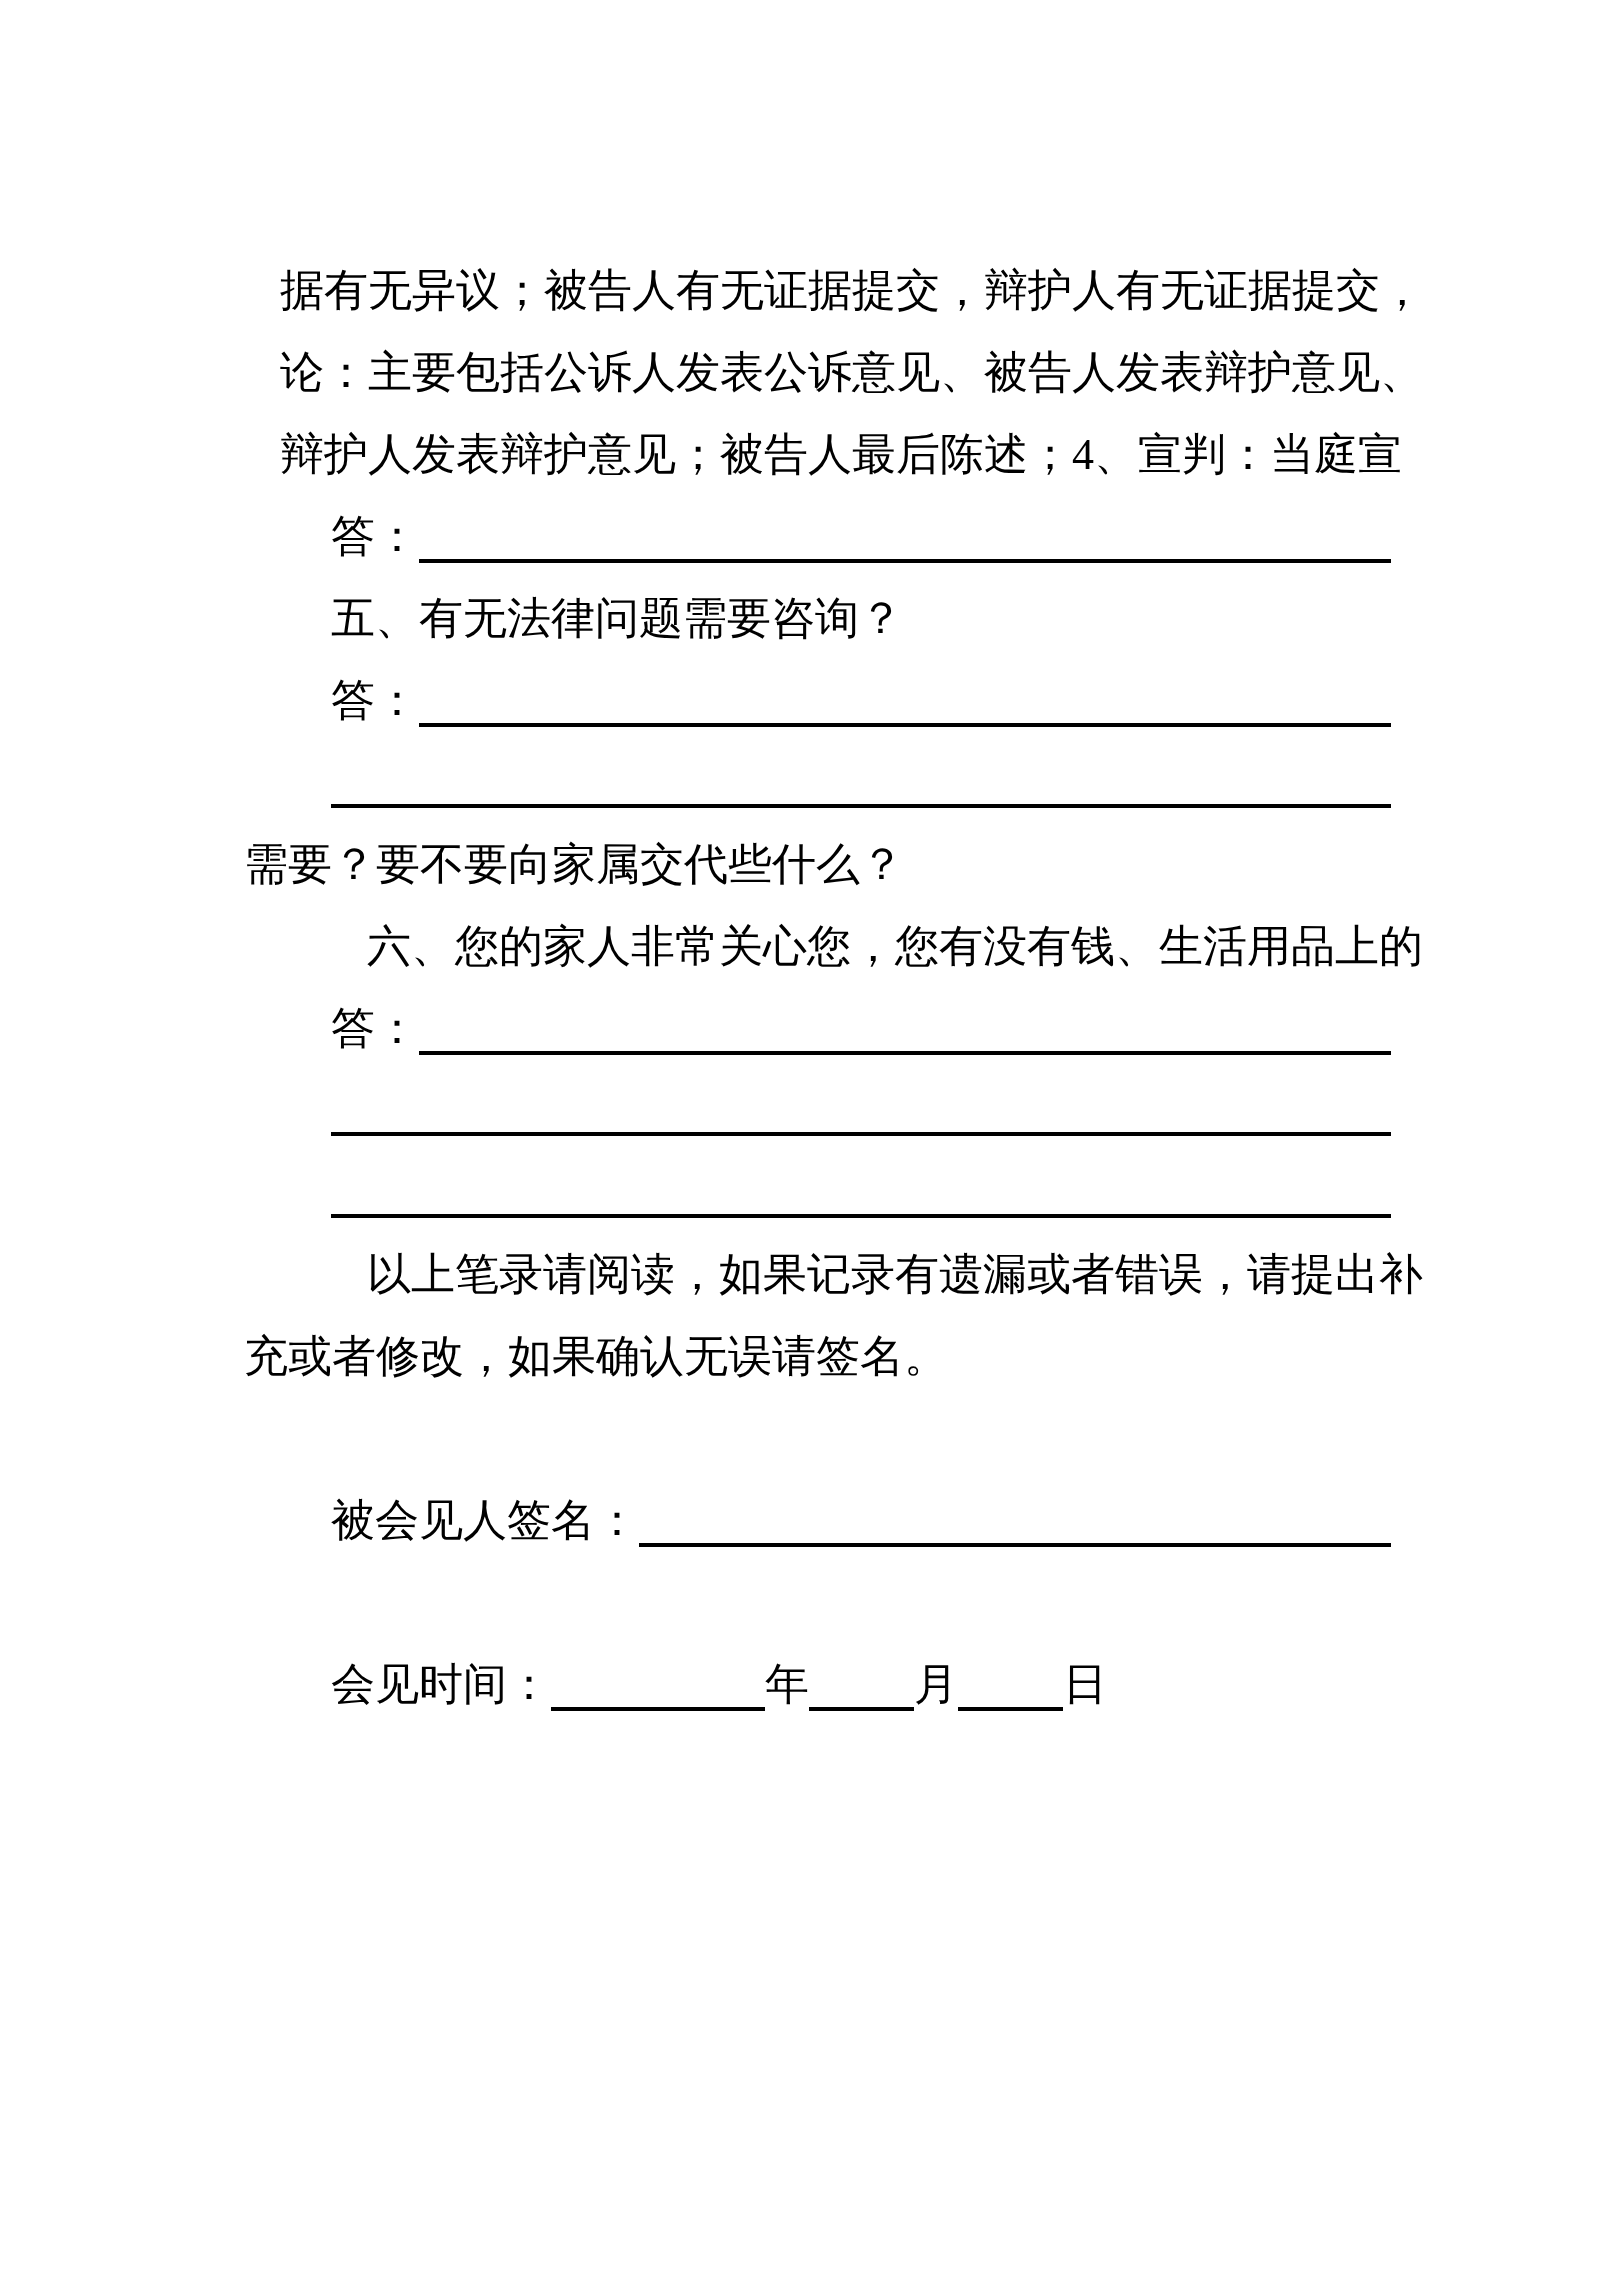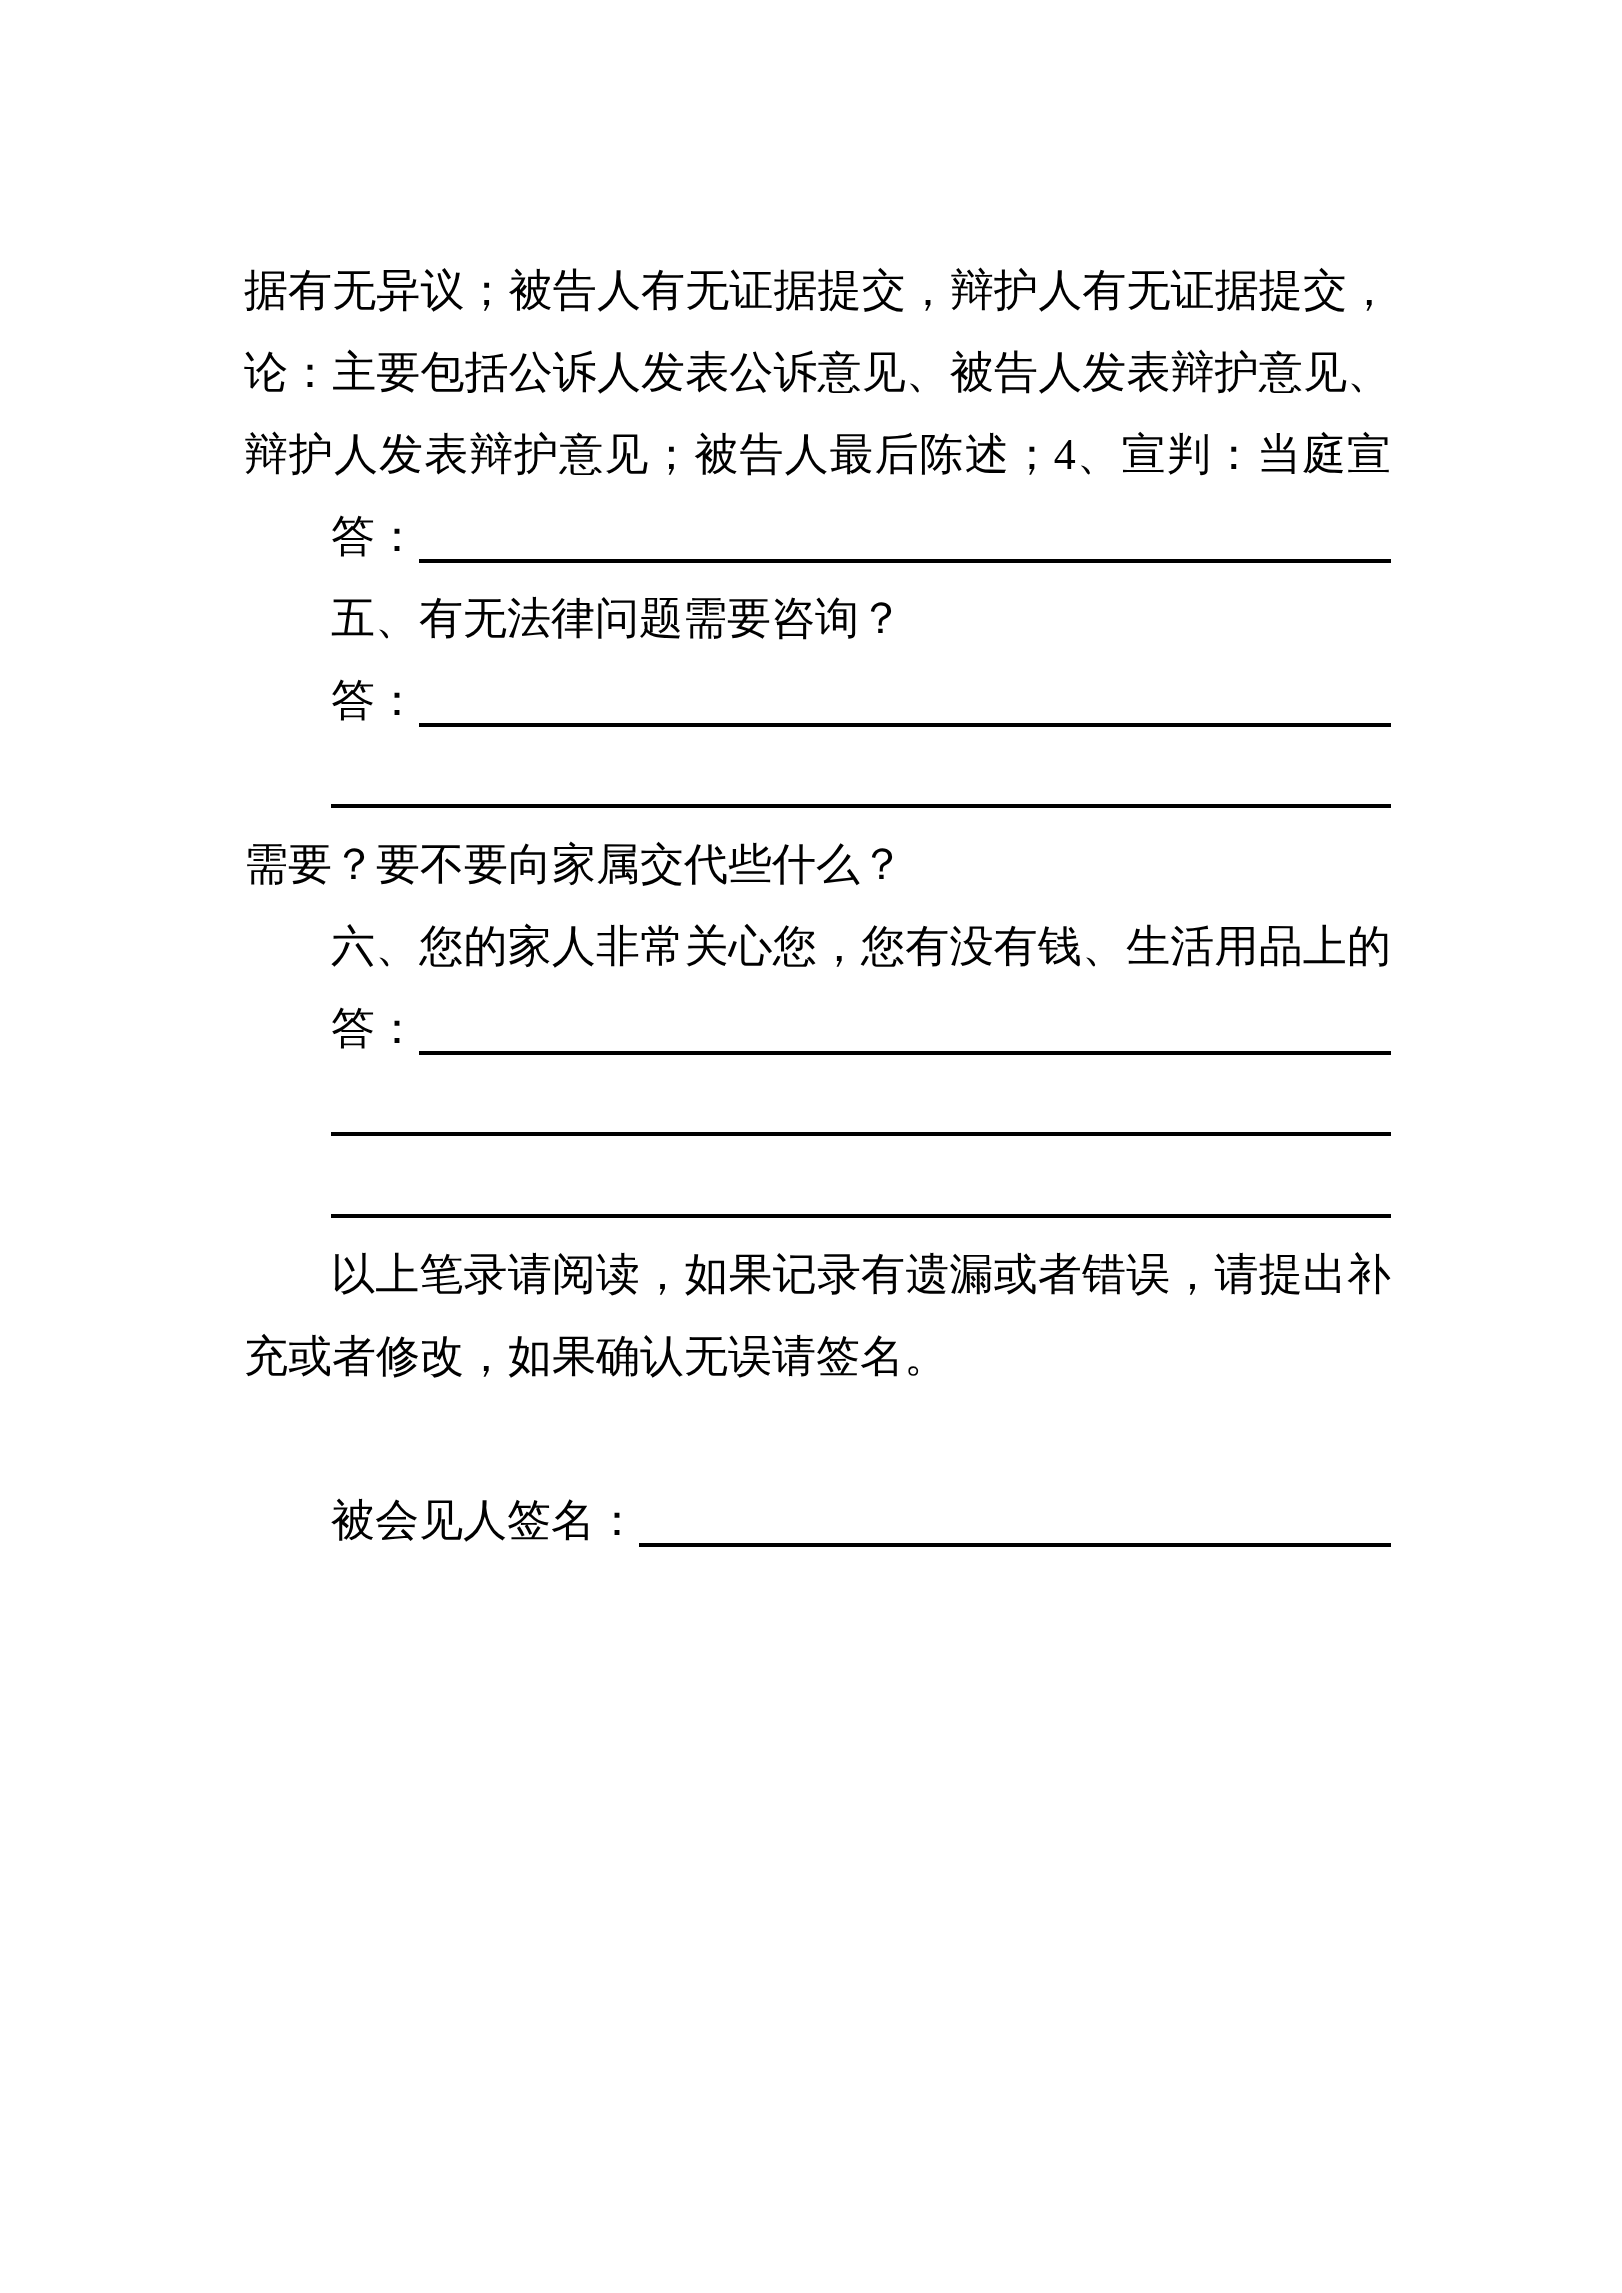--- a/index.html
+++ b/index.html
@@ -27,20 +27,21 @@
     height: 82px;
     font-size: 44px;
     line-height: 82px;
     white-space: nowrap;
     color: #000000;
   }
   .row .txt { display: block; }
   .row.justify .txt {
     text-align: justify;
     text-align-last: justify;
+    margin-left: 36px;
   }
   .row.indent { padding-left: 87px; }
 
   .row.answer, .row.signature, .row.datetime {
     display: flex;
     padding-left: 87px;
   }
   .row.answer .label,
   .row.signature .label,
   .row.datetime .label { flex: none; }
@@ -112,15 +113,24 @@
   </div>
       <div class="row line">
     <span class="txt">充或者修改，如果确认无误请签名。</span>
   </div>
       <div class="row"></div>
       <div class="row signature">
     <span class="label">被会见人签名：</span>
     <span class="fill"></span>
   </div>
       <div class="row"></div>
+      <div class="row datetime">
+    <span class="label">会见时间：</span>
+    <span class="dt-blank long"></span>
+    <span class="dt-unit">年</span>
+    <span class="dt-blank short"></span>
+    <span class="dt-unit">月</span>
+    <span class="dt-blank short"></span>
+    <span class="dt-unit">日</span>
+  </div>
     </div>
 </div>
 
 
 </body></html>

